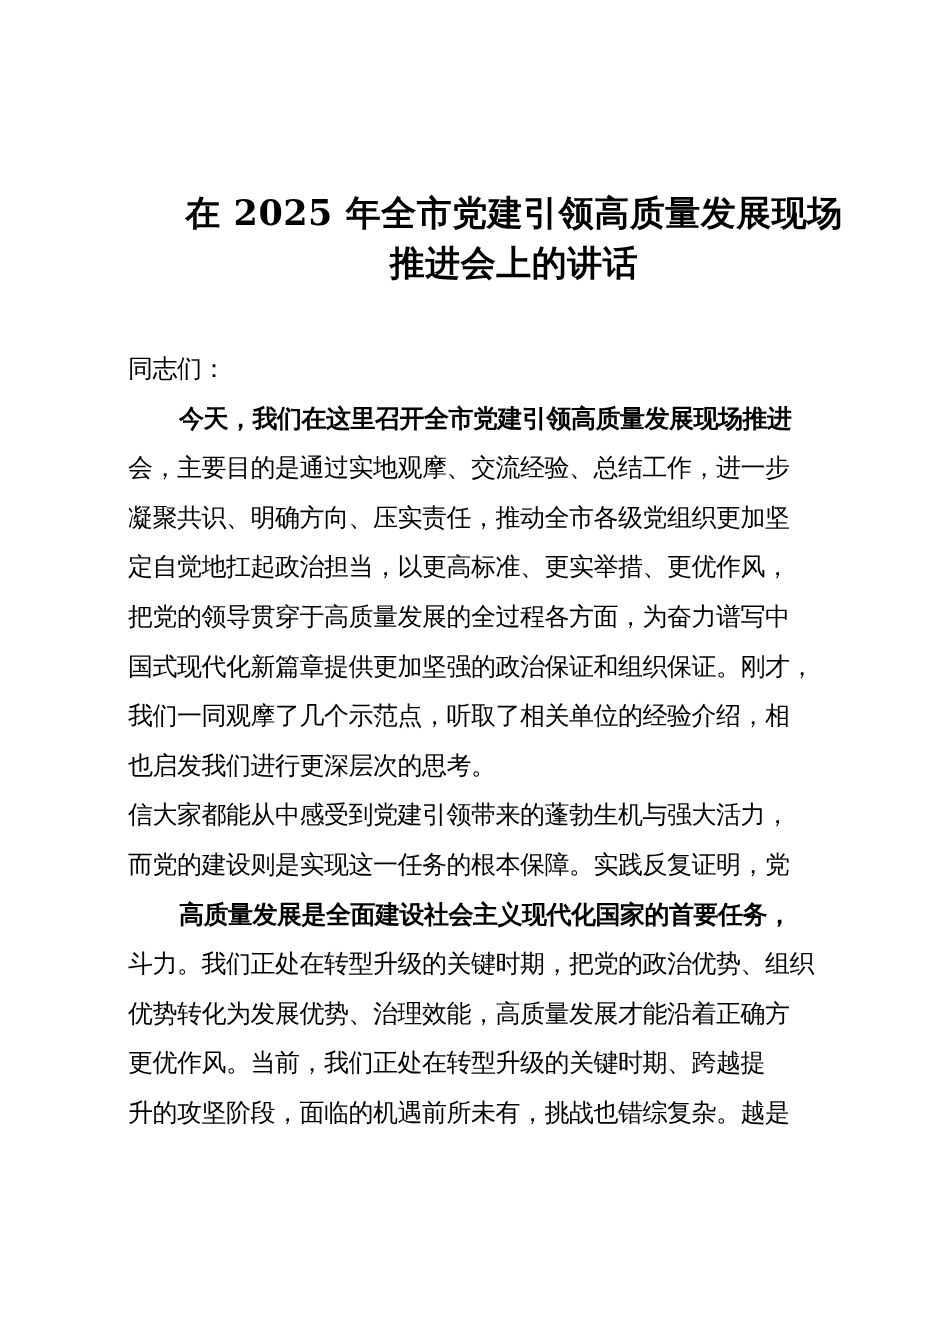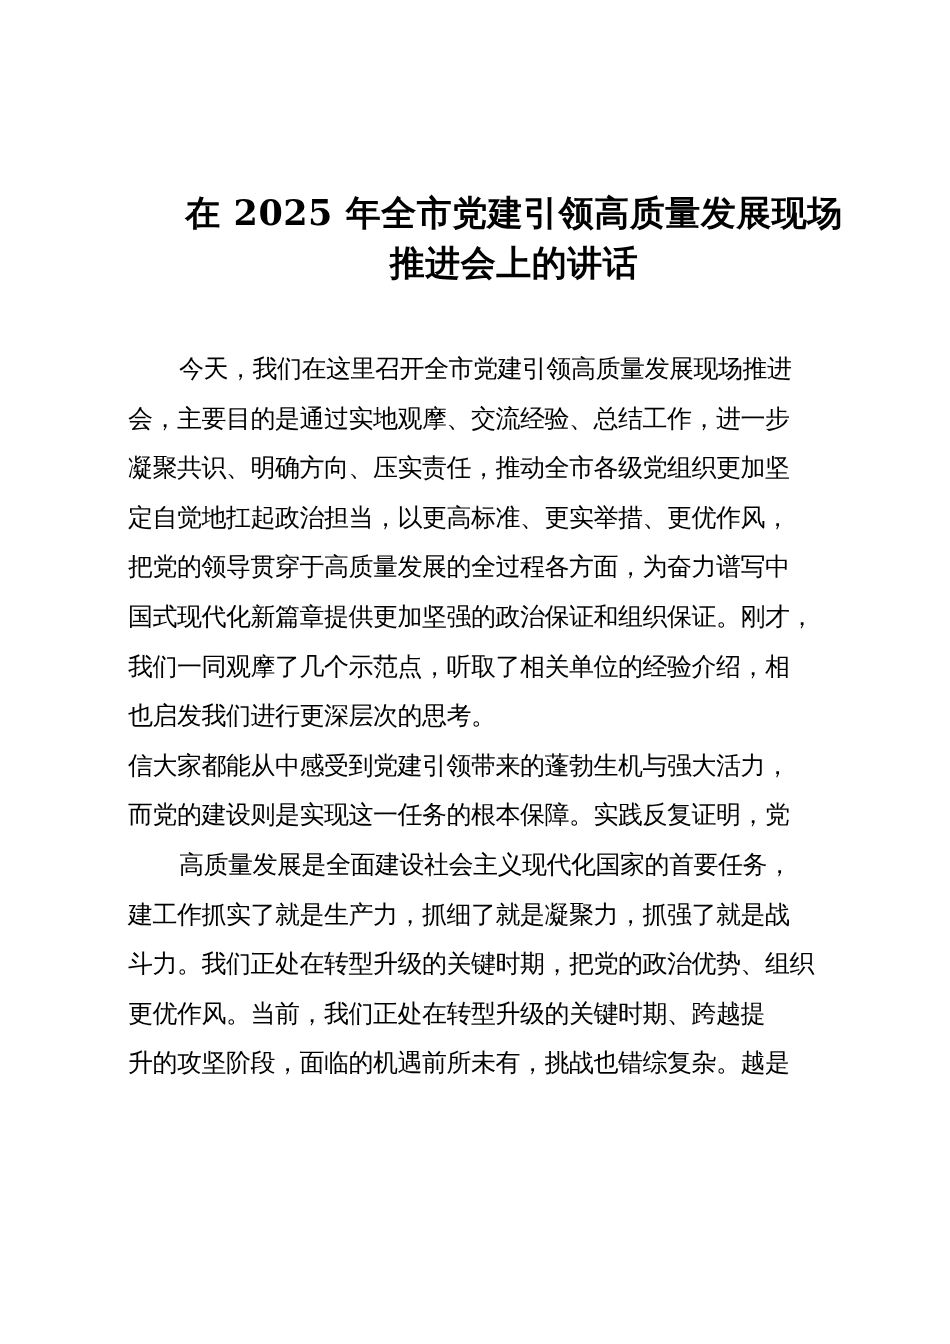--- a/index.html
+++ b/index.html
@@ -49,49 +49,51 @@
       line-height: 49.6px;
       letter-spacing: -0.5px;
     }
     .line {
       display: block;
       white-space: nowrap;
       height: 49.6px;
     }
     .indent {
       padding-left: 51px;
+      font-weight: bold;
     }
   </style>
 </head>
 <body>
 
 <div class="page">
 
   <div class="title">
     <span class="title-line">在 2025 年全市党建引领高质量发展现场</span>
     <span class="title-line">推进会上的讲话</span>
   </div>
 
   <div class="body">
+    <span class="line">同志们：</span>
 
     <div>
       <span class="line indent">今天，我们在这里召开全市党建引领高质量发展现场推进</span>
       <span class="line">会，主要目的是通过实地观摩、交流经验、总结工作，进一步</span>
       <span class="line">凝聚共识、明确方向、压实责任，推动全市各级党组织更加坚</span>
       <span class="line">定自觉地扛起政治担当，以更高标准、更实举措、更优作风，</span>
       <span class="line">把党的领导贯穿于高质量发展的全过程各方面，为奋力谱写中</span>
       <span class="line">国式现代化新篇章提供更加坚强的政治保证和组织保证。刚才，</span>
       <span class="line">我们一同观摩了几个示范点，听取了相关单位的经验介绍，相</span>
       <span class="line">也启发我们进行更深层次的思考。</span>
       <span class="line">信大家都能从中感受到党建引领带来的蓬勃生机与强大活力，</span>
     </div>
 
     <div>
       <span class="line">而党的建设则是实现这一任务的根本保障。实践反复证明，党</span>
       <span class="line indent">高质量发展是全面建设社会主义现代化国家的首要任务，</span>
-      <span class="line">建工作抓实了就是生产力，抓细了就是凝聚力，抓强了就是战</span>
       <span class="line">斗力。我们正处在转型升级的关键时期，把党的政治优势、组织</span>
+      <span class="line">优势转化为发展优势、治理效能，高质量发展才能沿着正确方</span>
       <span class="line">更优作风。当前，我们正处在转型升级的关键时期、跨越提</span>
       <span class="line">升的攻坚阶段，面临的机遇前所未有，挑战也错综复杂。越是</span>
     </div>
   </div>
 
 </div>
 
 </body></html>

